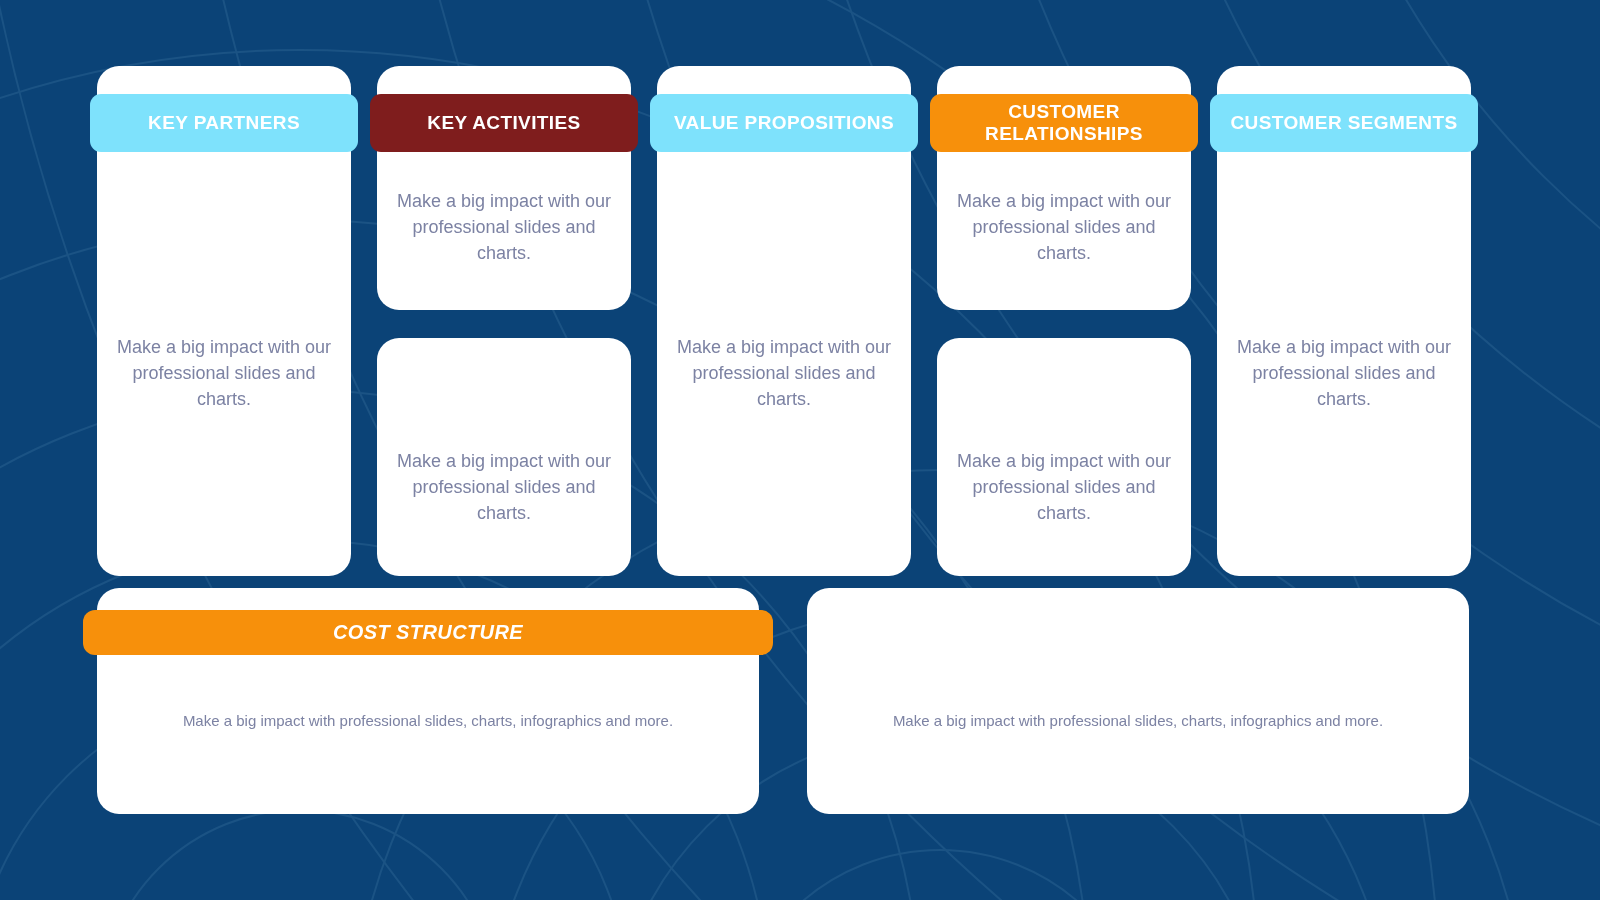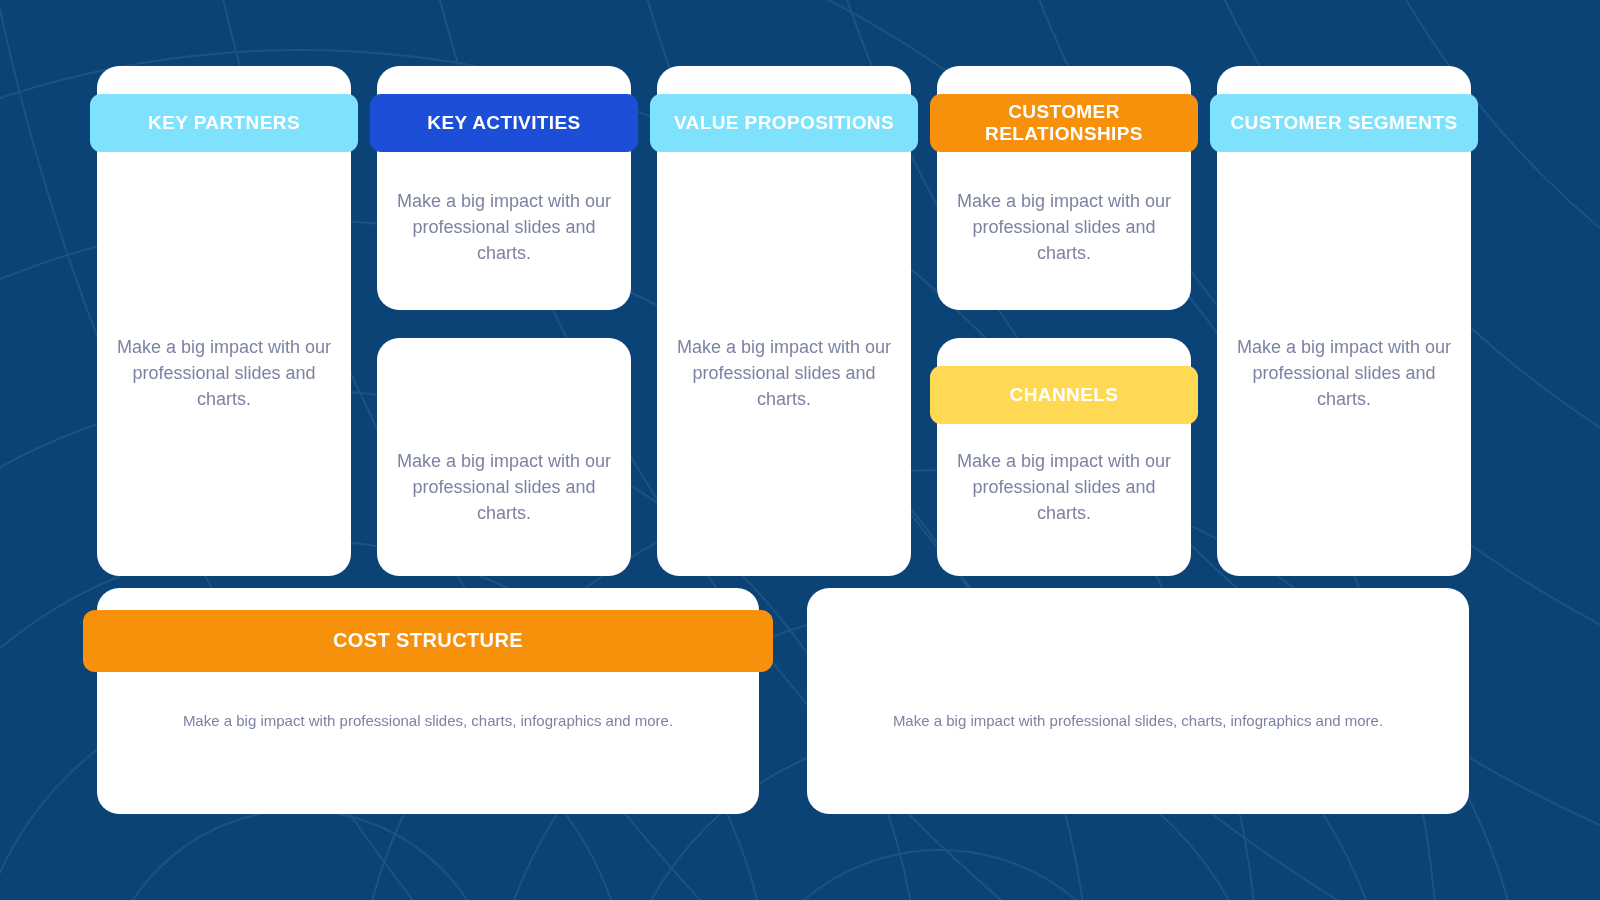--- a/index.html
+++ b/index.html
@@ -74,21 +74,21 @@
 
   .rowTall { top:66px; height:510px; }
   .rowTop  { top:66px; height:244px; }
   .rowMid  { top:338px; height:238px; }
 
   
   .wide-left  { left:83px;  width:690px; top:588px; height:226px; }
   .wide-right { left:793px; width:690px; top:588px; height:226px; }
   .wide .card-body { left:14px; right:14px; border-radius:22px; }
   .wide .card-header {
-    top:22px; height:62px; font-size:20px; border-radius:12px;
+    top:22px; height:45px; font-size:20px; border-radius:12px;font-style:italic;
   }
   .wide .card-text { font-size:15px; }
 </style>
 </head>
 <body style="background: rgb(11, 67, 119);">
 
 <svg id="bg-arcs" viewBox="0 0 1600 900" preserveAspectRatio="none" aria-hidden="true">
   <defs>
     <clipPath id="pageClip">
         <rect x="0" y="0" width="1600" height="900"></rect>
@@ -123,21 +123,21 @@
 <div id="canvas">
 
   <div class="card col1 rowTall">
     <div class="card-body"></div>
     <div class="card-header h1" style="background: rgb(126, 226, 252);">KEY PARTNERS</div>
     <div class="card-text" style="top:268px;">Make a big impact with our professional slides and charts.</div>
   </div>
 
   <div class="card col2 rowTop">
     <div class="card-body"></div>
-    <div class="card-header h1" style="background: #1d4ed8;">KEY ACTIVITIES</div>
+    <div class="card-header h1" style="background: #7f1d1d;">KEY ACTIVITIES</div>
     <div class="card-text" style="top:122px;">Make a big impact with our professional slides and charts.</div>
   </div>
 
   <div class="card col2 rowMid">
     <div class="card-body"></div>
     <div class="card-text" style="top:110px;">Make a big impact with our professional slides and charts.</div>
   </div>
 
   <div class="card col3 rowTall">
     <div class="card-body"></div>
@@ -146,21 +146,20 @@
   </div>
 
   <div class="card col4 rowTop">
     <div class="card-body"></div>
     <div class="card-header h2" style="background: rgb(247, 144, 11);">CUSTOMER RELATIONSHIPS</div>
     <div class="card-text" style="top:122px;">Make a big impact with our professional slides and charts.</div>
   </div>
 
   <div class="card col4 rowMid">
     <div class="card-body"></div>
-    <div class="card-header h1" style="background: rgb(255, 217, 84);">CHANNELS</div>
     <div class="card-text" style="top:110px;">Make a big impact with our professional slides and charts.</div>
   </div>
 
   <div class="card col5 rowTall">
     <div class="card-body"></div>
     <div class="card-header h2" style="background: rgb(126, 226, 252);">CUSTOMER SEGMENTS</div>
     <div class="card-text" style="top:268px;">Make a big impact with our professional slides and charts.</div>
   </div>
 
   <div class="card wide wide-left">

